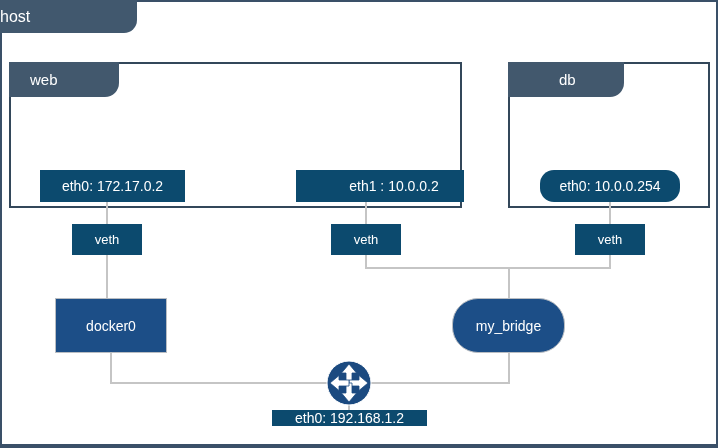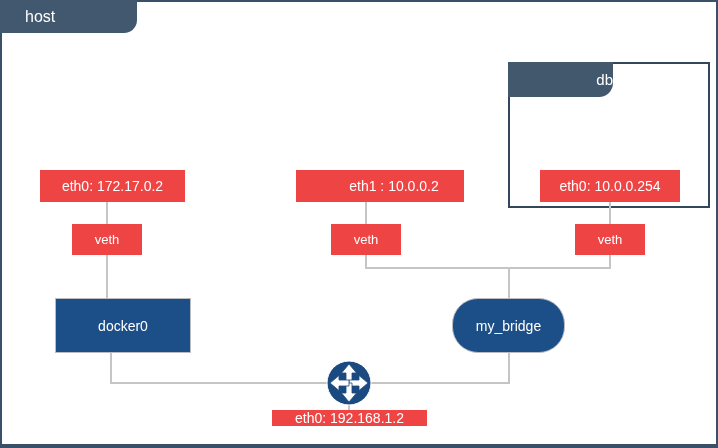--- a/index.html
+++ b/index.html
@@ -4,48 +4,48 @@
 <style>
   html,body{margin:0;padding:0;background:#ffffff;}
   body{font-family:"Liberation Sans","DejaVu Sans",sans-serif;}
   .stage{position:relative;width:718px;height:448px;background:#ffffff;overflow:hidden;}
 
   
   .host-frame{position:absolute;left:0;top:0;width:714px;height:442px;
     border:2px solid #3a5068;border-bottom-width:4px;background:transparent;}
   .host-tab{position:absolute;left:0;top:0;width:137px;height:33px;background:#41586e;
     border-bottom-right-radius:13px;color:#ffffff;font-size:16px;line-height:33px;
-    padding-left:25px;box-sizing:border-box;z-index:3;}
+    box-sizing:border-box;z-index:3;}
 
   
   .cbox{position:absolute;border:2px solid #33475a;background:#ffffff;box-sizing:border-box;}
   .cbox-web{left:9px;top:62px;width:453px;height:146px;}
   .cbox-db{left:508px;top:62px;width:202px;height:146px;}
   .ctab{position:absolute;left:-2px;top:-2px;height:35px;background:#42586d;
     border-bottom-right-radius:14px;color:#ffffff;font-size:15px;line-height:35px;
     box-sizing:border-box;z-index:2;}
   .ctab-web{width:110px;padding-left:21px;}
-  .ctab-db{width:105px;padding-left:39px;text-align:right;}
+  .ctab-db{width:116px;padding-left:51px;}
 
   
-  .blue{position:absolute;background:#ef4444;color:#ffffff;font-size:14px;
+  .blue{position:absolute;background:#0c4a6e;color:#ffffff;font-size:14px;
     display:flex;align-items:center;justify-content:center;text-align:center;z-index:4;}
   .if-web0{left:40px;top:170px;width:145px;height:32px;}
   .if-web1{left:296px;top:170px;width:140px;height:32px;padding-left:28px;}
-  .if-db0{left:540px;top:170px;width:140px;height:32px;}
+  .if-db0{left:540px;top:170px;width:140px;height:32px;border-radius:14px;}
   .veth1{left:72px;top:224px;width:70px;height:31px;font-size:13px;}
   .veth2{left:331px;top:224px;width:70px;height:31px;font-size:13px;}
   .veth3{left:575px;top:224px;width:70px;height:31px;font-size:13px;}
   .if-host{left:272px;top:410px;width:155px;height:16px;z-index:5;}
 
   
   .navy{position:absolute;background:#1c4e87;border:1px solid #b9bdc2;color:#ffffff;
     font-size:14px;display:flex;align-items:center;justify-content:center;
     box-sizing:border-box;z-index:4;}
-  .docker0{left:55px;top:298px;width:136px;height:55px;}
+  .docker0{left:55px;top:298px;width:112px;height:55px;}
   .mybridge{left:452px;top:298px;width:113px;height:55px;border-radius:26px;}
 
   
   .line{position:absolute;background:#c5c5c5;z-index:1;}
   .v{width:2px;} .h{height:2px;}
   .l1{left:106px;top:202px;height:22px;}
   .l2{left:106px;top:255px;height:43px;}
   .l3{left:365px;top:202px;height:22px;}
   .l4{left:365px;top:255px;height:14px;}
   .l5{left:609px;top:202px;height:22px;}
@@ -73,20 +73,23 @@
   <div class="line v l4"></div>
   <div class="line v l5"></div>
   <div class="line v l6"></div>
   <div class="line h l7"></div>
   <div class="line v l8"></div>
   <div class="line v l9"></div>
   <div class="line h l10"></div>
   <div class="line v l11"></div>
   <div class="line v l12"></div>
 
+  <div class="cbox cbox-web">
+    <div class="ctab ctab-web">web</div>
+  </div>
   <div class="blue if-web0">eth0: 172.17.0.2</div>
   <div class="blue if-web1">eth1 : 10.0.0.2</div>
 
   <div class="cbox cbox-db">
     <div class="ctab ctab-db">db</div>
   </div>
   <div class="blue if-db0">eth0: 10.0.0.254</div>
 
   <div class="blue veth1">veth</div>
   <div class="blue veth2">veth</div>

